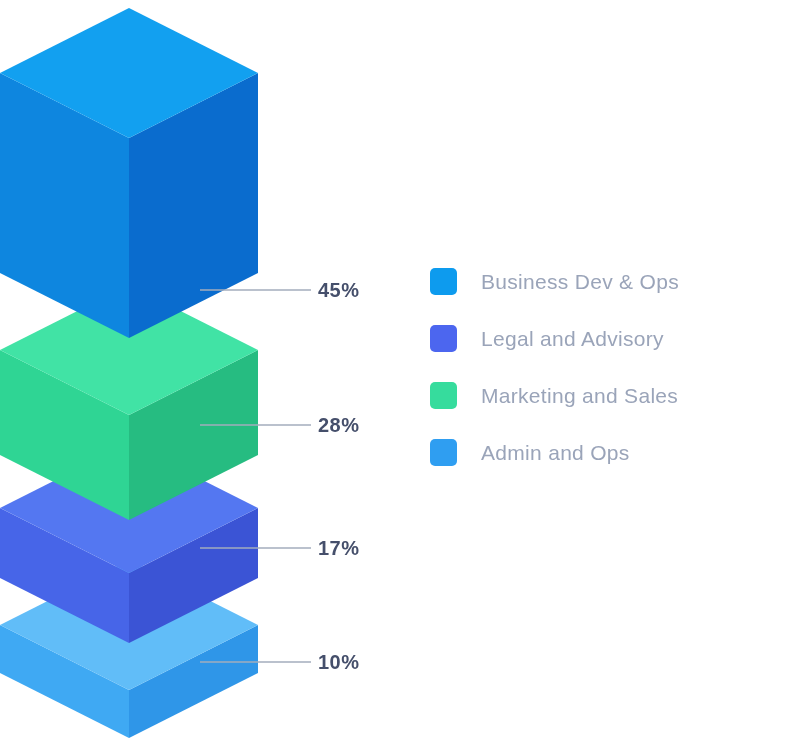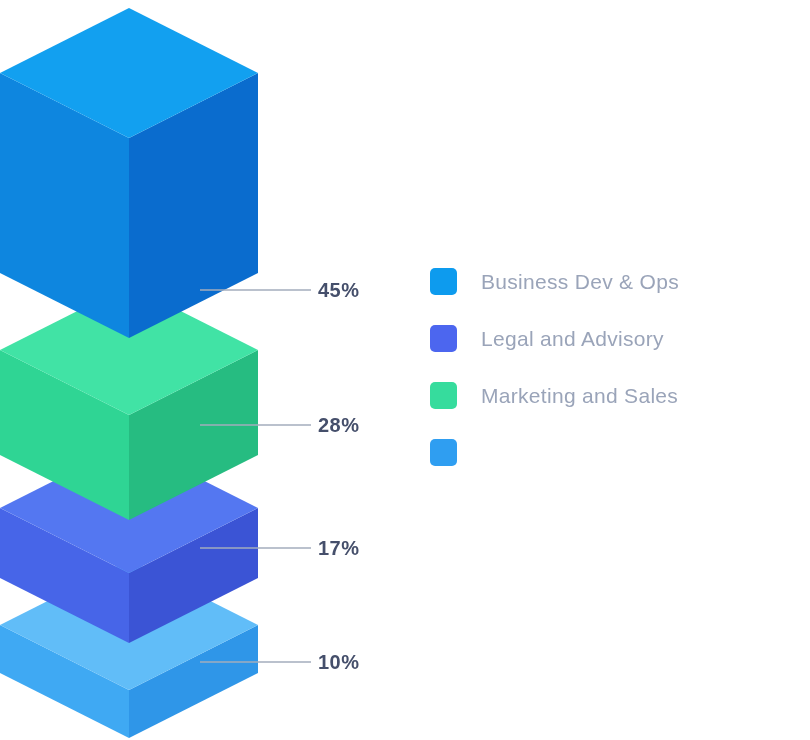--- a/index.html
+++ b/index.html
@@ -114,16 +114,17 @@
     <div class="legend-row">
       <span class="swatch" style="background-color: rgb(76, 102, 239);"></span>
       <span class="legend-label" style="color: rgb(154, 164, 185);">Legal and Advisory</span>
     </div>
     <div class="legend-row">
       <span class="swatch" style="background-color: rgb(54, 220, 157);"></span>
       <span class="legend-label" style="color: rgb(154, 164, 185);">Marketing and Sales</span>
     </div>
     <div class="legend-row">
       <span class="swatch" style="background-color: rgb(47, 158, 241);"></span>
+      <span class="legend-label" style="color: rgb(154, 164, 185);">Admin and Ops</span>
     </div>
   </div>
 
 </div>
 
 </body></html>

